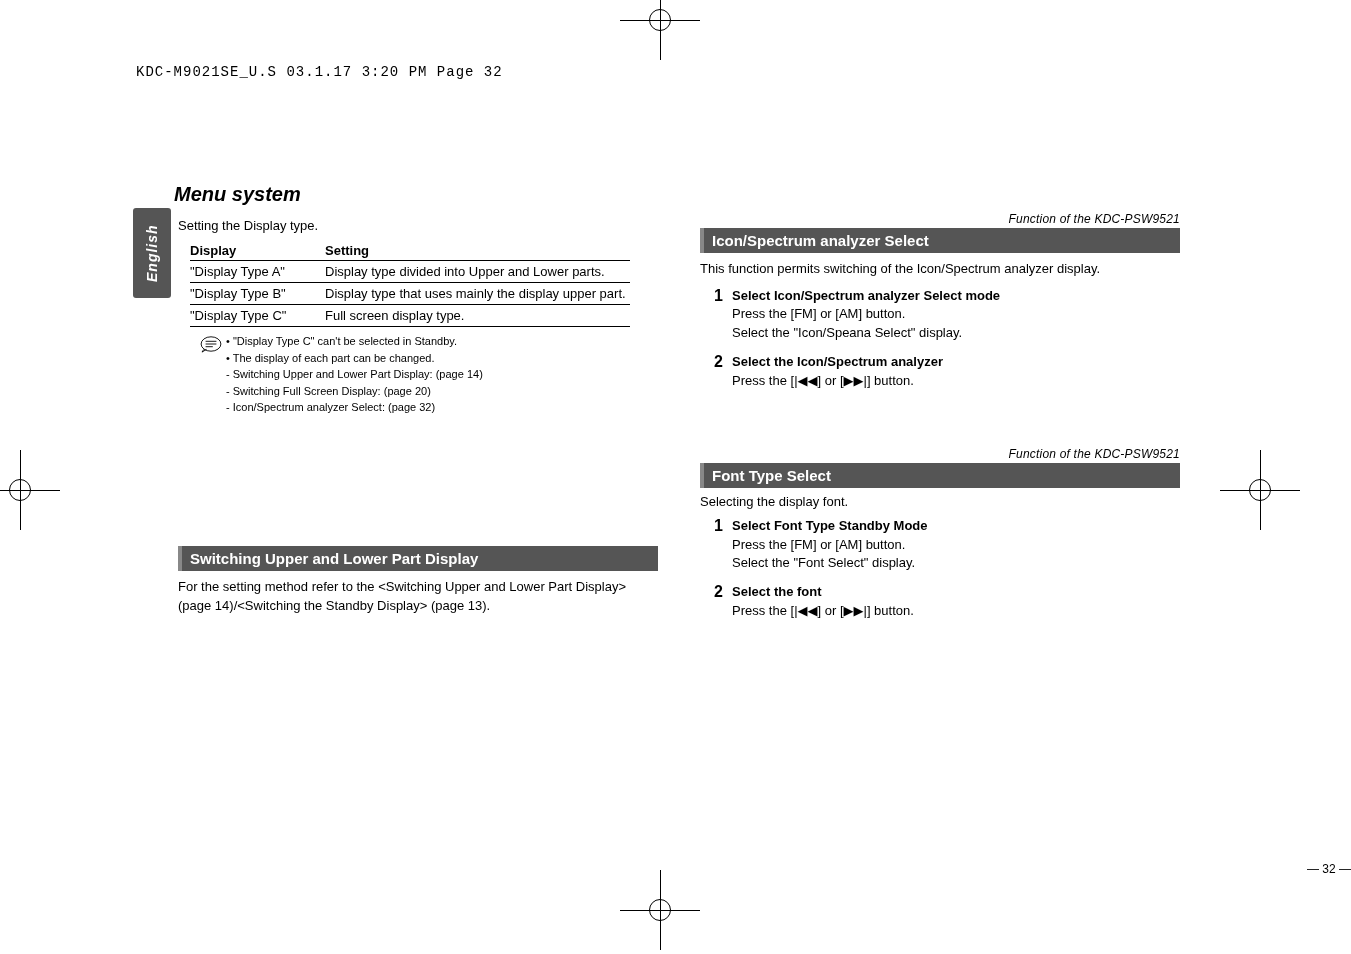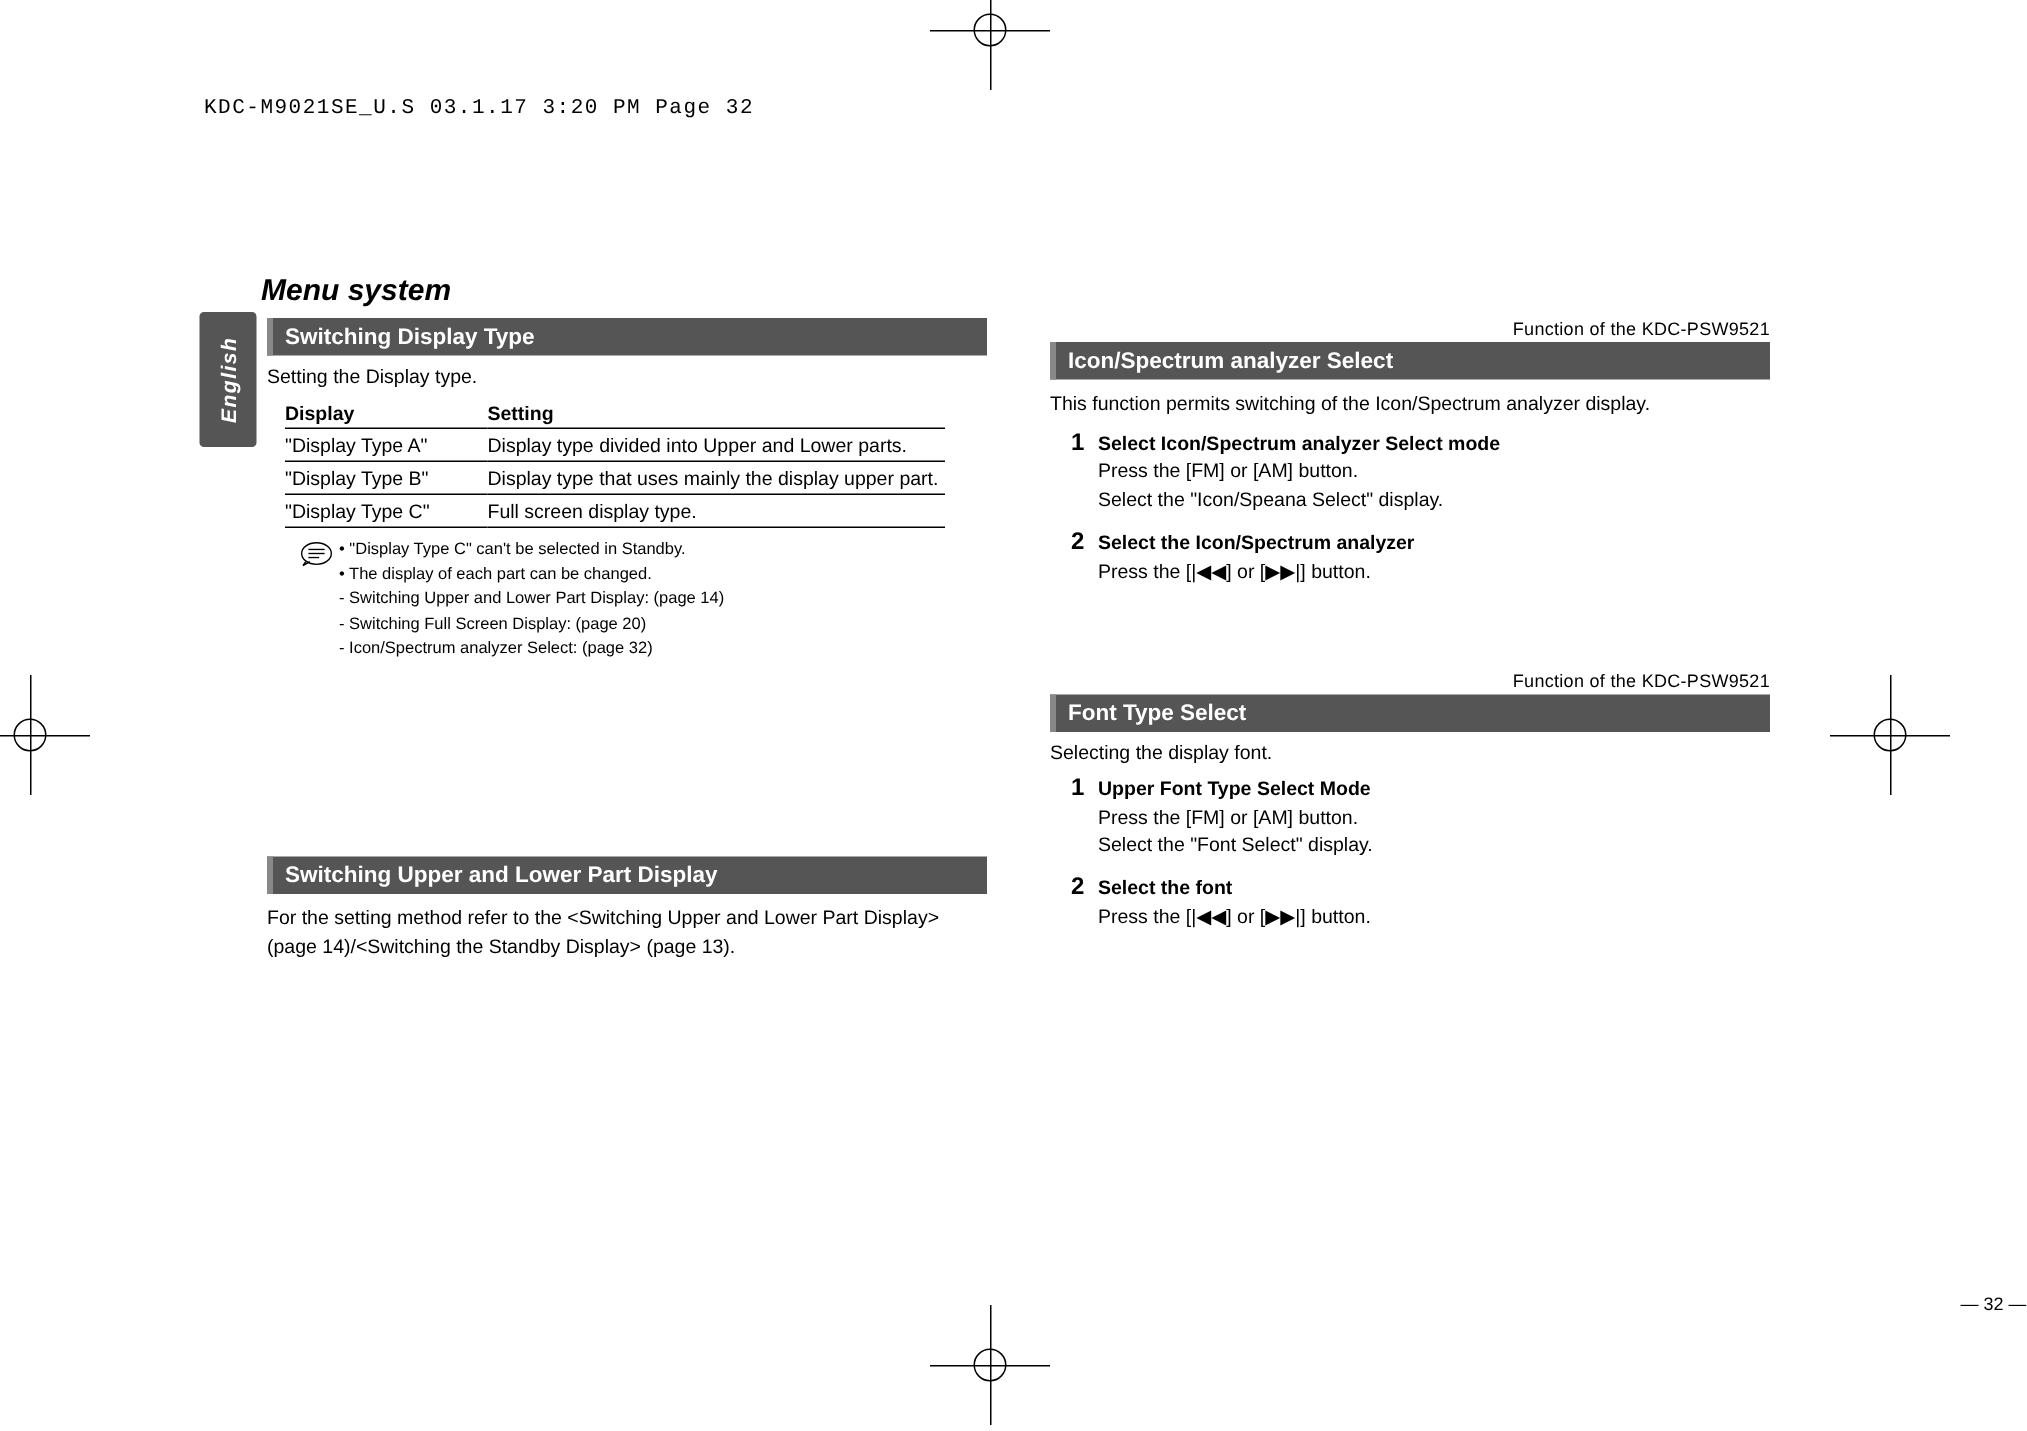--- a/index.html
+++ b/index.html
@@ -56,20 +56,21 @@
     background: #555;
     color: #fff;
     font-weight: bold;
     font-size: 15px;
     padding: 4px 8px;
     border-left: 4px solid #888;
     margin-bottom: 6px;
   }
   .intro { font-size: 13px; margin: 6px 0 8px 0; }
   .func-label {
+    font-style: italic;
     font-size: 12px;
     text-align: right;
     margin-bottom: 2px;
     letter-spacing: 0.2px;
   }
   table.settings {
     border-collapse: collapse;
     width: 440px;
     margin-left: 12px;
     font-size: 13px;
@@ -134,21 +135,20 @@
   </div>
 
 <div class="header-line">KDC-M9021SE_U.S  03.1.17  3:20 PM  Page 32</div>
 
 <div class="page-title">Menu system</div>
 
 <div class="side-tab">English</div>
 
 <div class="col col-left">
 
-  <div class="section-head">Switching Display Type</div>
   <div class="intro">Setting the Display type.</div>
 
   <table class="settings">
     <thead>
       <tr>
         <th>Display</th>
         <th>Setting</th>
       </tr>
     </thead>
     <tbody>
@@ -217,21 +217,21 @@
 
   <div class="spacer-med"></div>
 
   <div class="func-label">Function of the KDC-PSW9521</div>
   <div class="section-head">Font Type Select</div>
   <div class="intro">Selecting the display font.</div>
 
   <div class="step">
     <div class="step-num">1</div>
     <div class="step-body">
-      <div class="step-title">Upper Font Type Select Mode</div>
+      <div class="step-title">Select Font Type Standby Mode</div>
       <div>Press the [FM] or [AM] button.</div>
       <div>Select the "Font Select" display.</div>
     </div>
   </div>
 
   <div class="step">
     <div class="step-num">2</div>
     <div class="step-body">
       <div class="step-title">Select the font</div>
       <div class="sym">Press the [|◀◀] or [▶▶|] button.</div>

